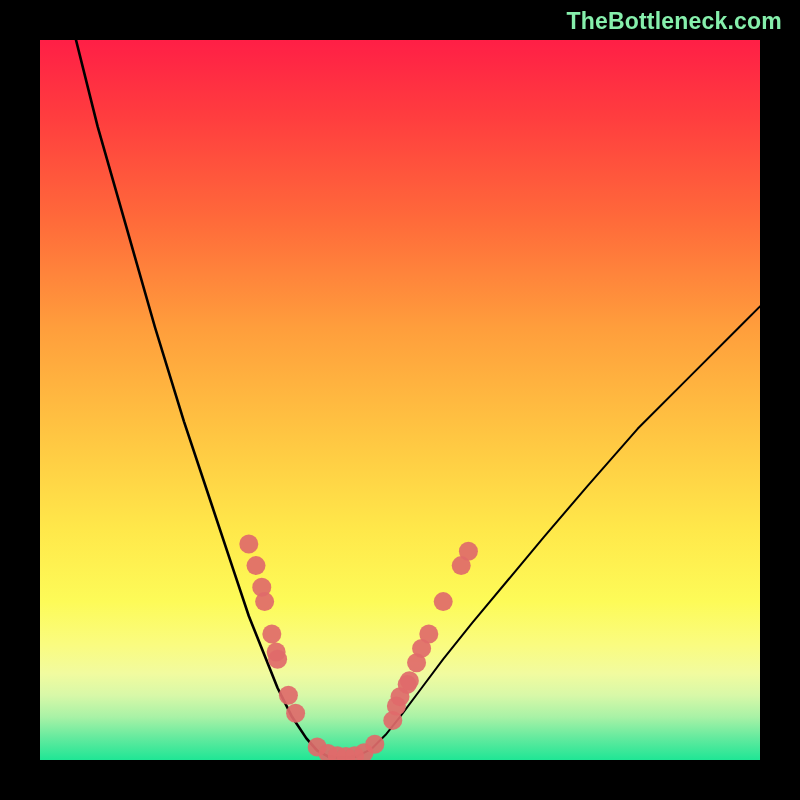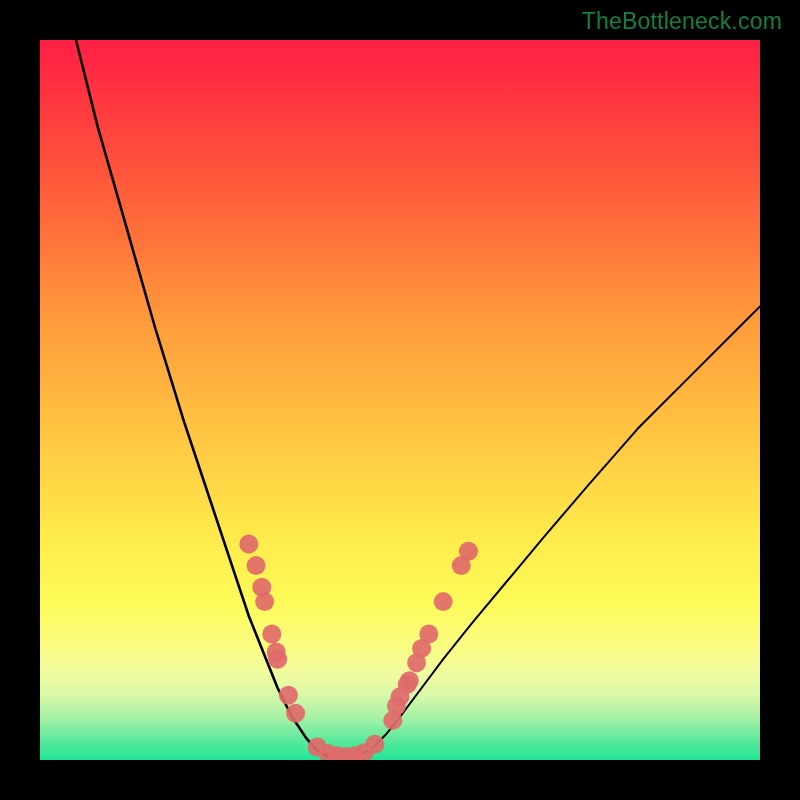--- a/index.html
+++ b/index.html
@@ -14,23 +14,23 @@
   .outer {
     width: 800px;
     height: 800px;
     background: #000;
     position: relative;
   }
   .watermark {
     position: absolute;
     top: 8px;
     right: 18px;
-    color: #15803d;
+    color: #86efac;
     font-size: 23px;
-    font-weight: 400;
+    font-weight: 700;
     letter-spacing: 0.2px;
   }
   .plot {
     position: absolute;
     left: 40px;
     top: 40px;
     width: 720px;
     height: 720px;
     background: linear-gradient(to bottom,
       #ff1f46 0%,

